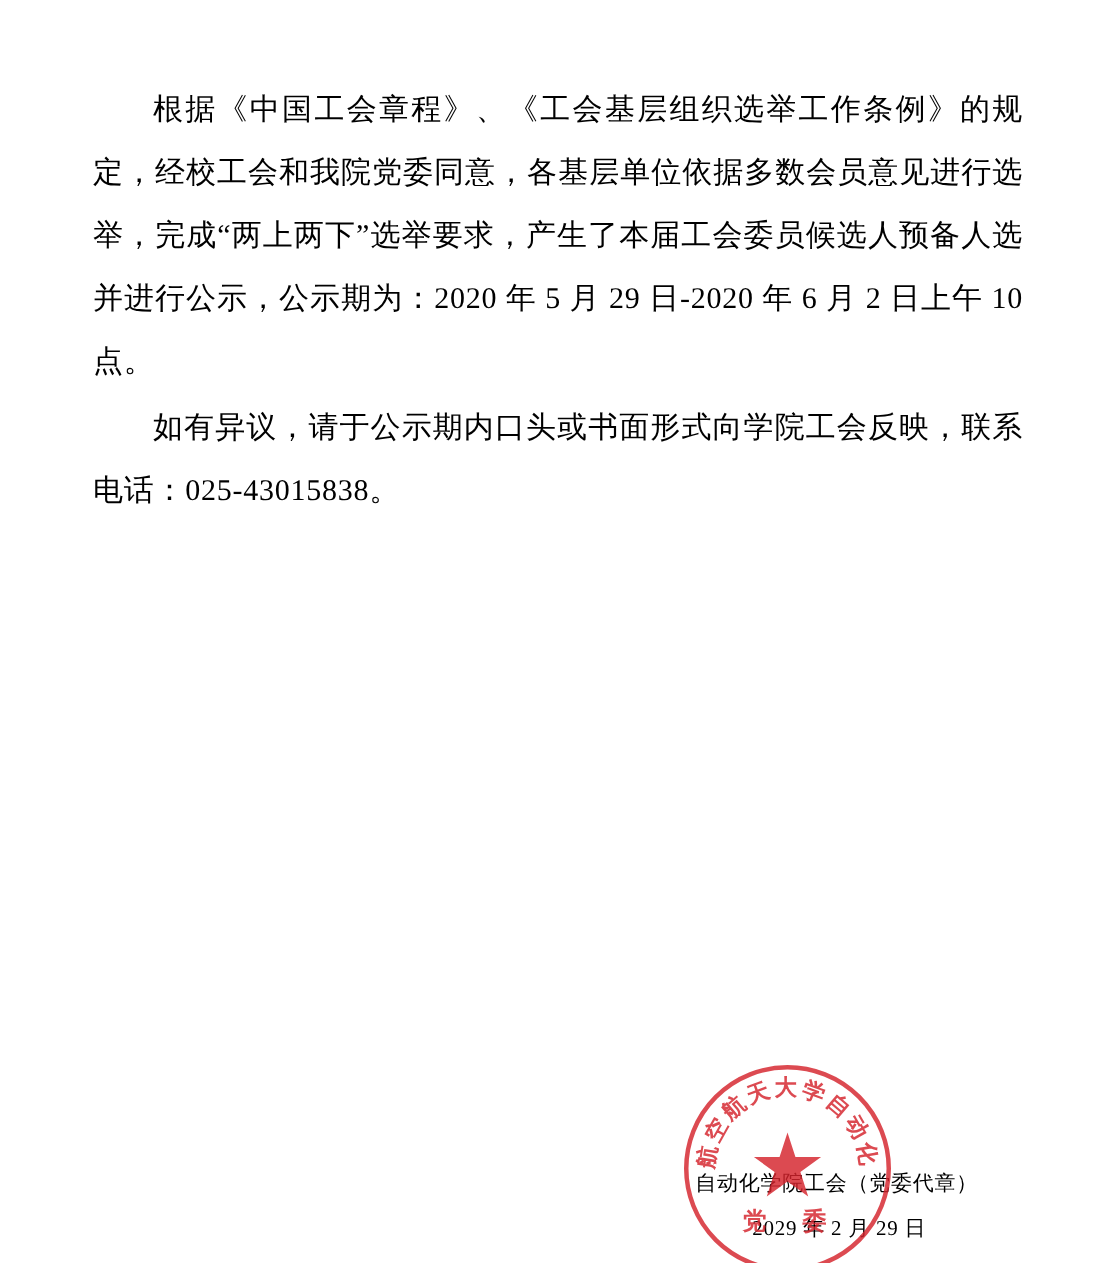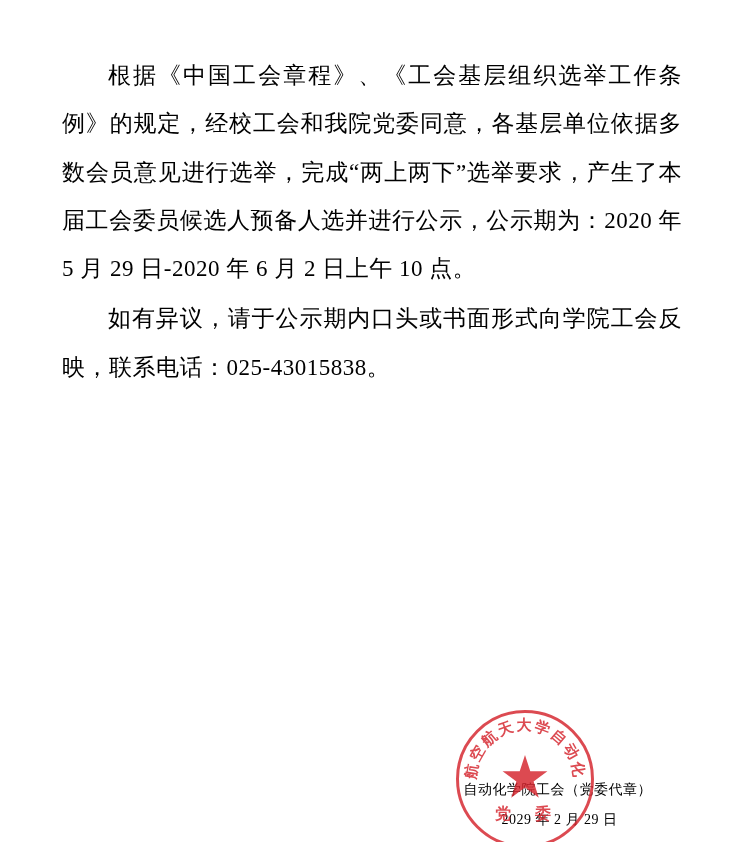--- a/index.html
+++ b/index.html
@@ -28,21 +28,21 @@
     font-weight: bold;
     letter-spacing: 1px;
     margin-top: 42px;
     margin-bottom: 0;
     line-height: 1.5;
   }
   .body-block {
     margin-top: 52px;
   }
   p.para {
-    font-size: 23px;
+    font-size: 20px;
     line-height: 2.1;
     text-align: justify;
     text-justify: inter-ideograph;
     margin: 0 0 2px 0;
     text-indent: 2em;
     letter-spacing: 0.5px;
   }
   .list-block {
     margin-top: 56px;
   }

